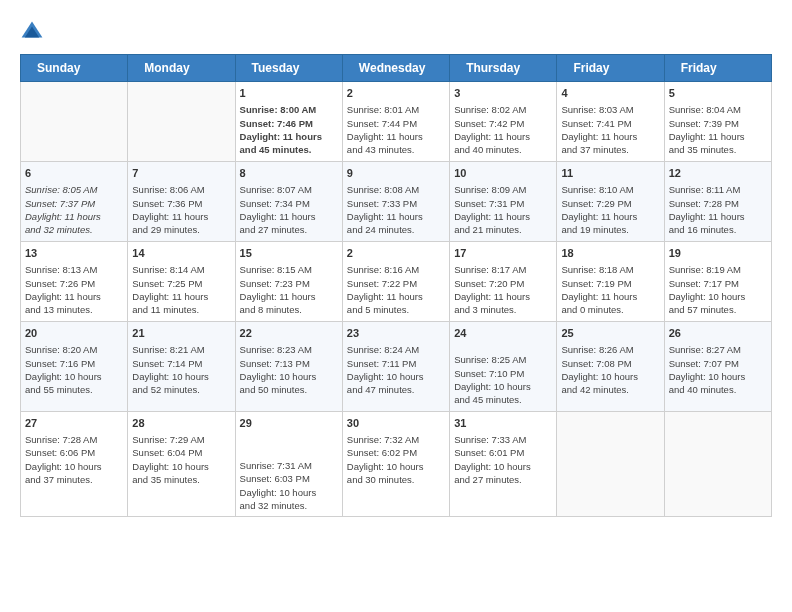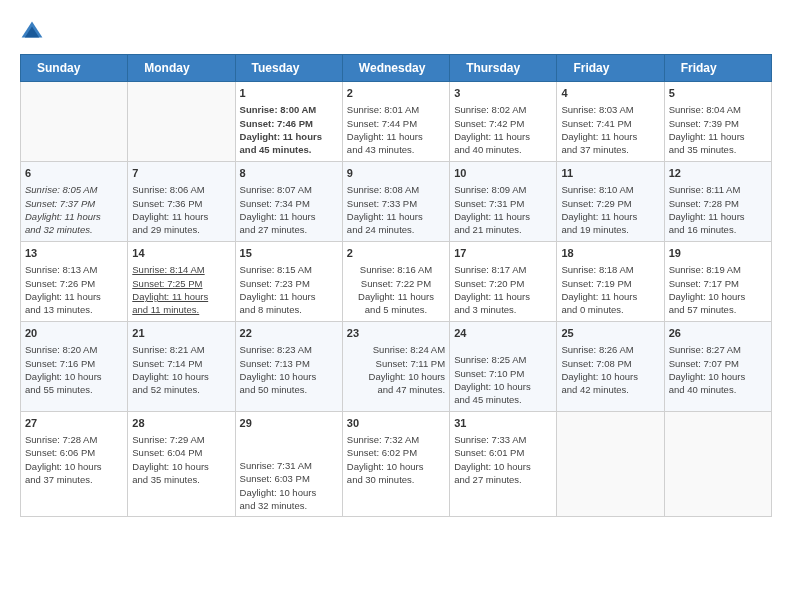--- a/index.html
+++ b/index.html
@@ -215,35 +215,35 @@
       <tr>
         <td>
           <span class="day-number">13</span>
           <div class="day-info" style="white-space: pre-line;">Sunrise: 8:13 AM
 Sunset: 7:26 PM
 Daylight: 11 hours
 and 13 minutes.</div>
         </td>
         <td>
           <span class="day-number">14</span>
-          <div class="day-info" style="white-space: pre-line; text-decoration: underline;">Sunrise: 8:14 AM
+          <div class="day-info" style="white-space: pre-line;">Sunrise: 8:14 AM
 Sunset: 7:25 PM
 Daylight: 11 hours
 and 11 minutes.</div>
         </td>
         <td>
           <span class="day-number">15</span>
           <div class="day-info" style="white-space: pre-line;">Sunrise: 8:15 AM
 Sunset: 7:23 PM
 Daylight: 11 hours
 and 8 minutes.</div>
         </td>
         <td>
           <span class="day-number">2</span>
-          <div class="day-info" style="white-space: pre-line; text-align: center;">Sunrise: 8:16 AM
+          <div class="day-info" style="white-space: pre-line;">Sunrise: 8:16 AM
 Sunset: 7:22 PM
 Daylight: 11 hours
 and 5 minutes.</div>
         </td>
         <td>
           <span class="day-number">17</span>
           <div class="day-info" style="white-space: pre-line;">Sunrise: 8:17 AM
 Sunset: 7:20 PM
 Daylight: 11 hours
 and 3 minutes.</div>
@@ -280,21 +280,21 @@
         </td>
         <td>
           <span class="day-number">22</span>
           <div class="day-info" style="white-space: pre-line;">Sunrise: 8:23 AM
 Sunset: 7:13 PM
 Daylight: 10 hours
 and 50 minutes.</div>
         </td>
         <td>
           <span class="day-number">23</span>
-          <div class="day-info" style="white-space: pre-line; text-align: right;">Sunrise: 8:24 AM
+          <div class="day-info" style="white-space: pre-line;">Sunrise: 8:24 AM
 Sunset: 7:11 PM
 Daylight: 10 hours
 and 47 minutes.</div>
         </td>
         <td>
           <span class="day-number">24</span>
           <div class="day-info" style="white-space: pre-line; margin-top: 12px;">Sunrise: 8:25 AM
 Sunset: 7:10 PM
 Daylight: 10 hours
 and 45 minutes.</div>

